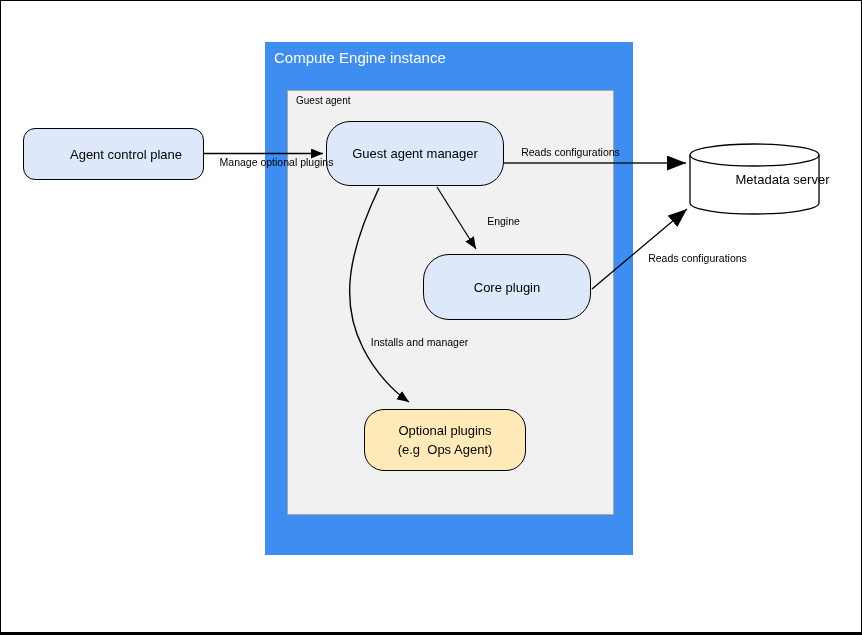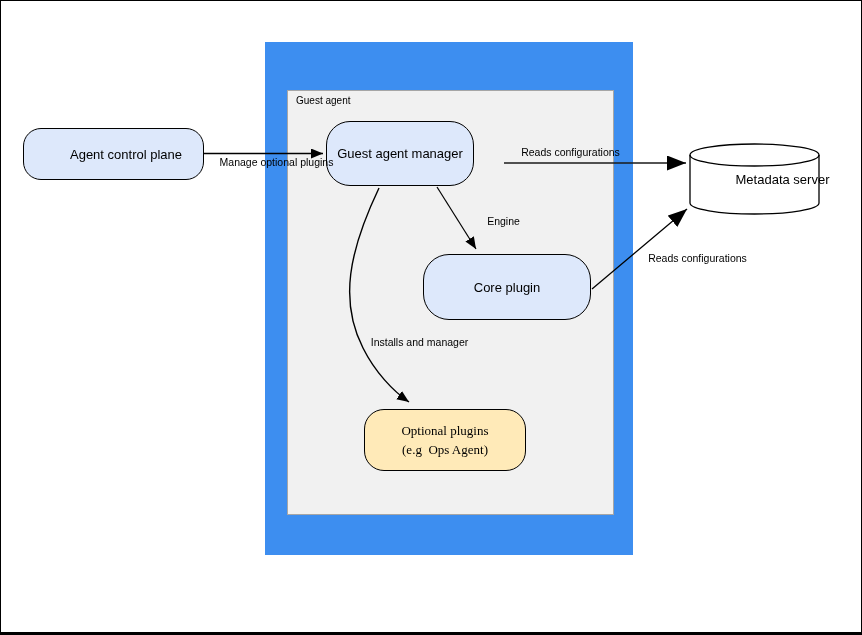--- a/index.html
+++ b/index.html
@@ -22,40 +22,41 @@
   .gray-title{
     left:295px;top:94px;font-size:10px;font-weight:500;color:#000;white-space:nowrap;
   }
   
   .node{
     box-sizing:border-box;border:1.3px solid #000;display:flex;flex-direction:column;
     align-items:center;justify-content:center;font-size:13px;text-align:center;line-height:19px;
   }
   .node-blue{background:#dde8fb;}
   .node-yellow{background:#ffeab8;}
-  .node-acp{left:22px;top:127px;width:181px;height:52px;border-radius:18px;padding-left:25px;}
-  .node-gam{left:325px;top:120px;width:148px;height:65px;border-radius:24px;}
+  .node-acp{left:22px;top:127px;width:181px;height:52px;border-radius:12px;padding-left:25px;}
+  .node-gam{left:325px;top:120px;width:178px;height:65px;border-radius:24px;}
   .node-core{left:422px;top:253px;width:168px;height:66px;border-radius:26px;}
   .node-opt{left:363px;top:408px;width:162px;height:62px;border-radius:20px;}
-  .node-opt .line{white-space:pre;font-family:Liberation Serif, serif;}
+  .node-opt .line{white-space:pre;}
   .cyl-label{
     left:689px;top:171px;width:129px;text-align:center;font-size:13px;white-space:nowrap;padding-left:28px;
   }
   
   .edge-label{
     font-size:10.5px;color:#000;white-space:nowrap;transform:translate(-50%,-50%);padding-left:33px;
   }
   .svg-layer{left:0;top:0;pointer-events:none;}
 </style>
 </head>
 <body>
 
 <div class="frame">
 
   <div class="abs blue-container"></div>
+  <div class="abs blue-title">Compute Engine instance</div>
 
   <div class="abs gray-box"></div>
   <div class="abs gray-title">Guest agent</div>
 
   <svg class="abs svg-layer" width="862" height="635" viewBox="0 0 862 635">
     <defs>
       <marker id="mArrow" markerUnits="userSpaceOnUse" markerWidth="14" markerHeight="11" refX="12" refY="5" orient="auto">
         <path d="M0,0 L12,5 L0,10 Z" fill="#000"></path>
       </marker>
       <marker id="mArrowBig" markerUnits="userSpaceOnUse" markerWidth="22" markerHeight="16" refX="19" refY="7.5" orient="auto">

